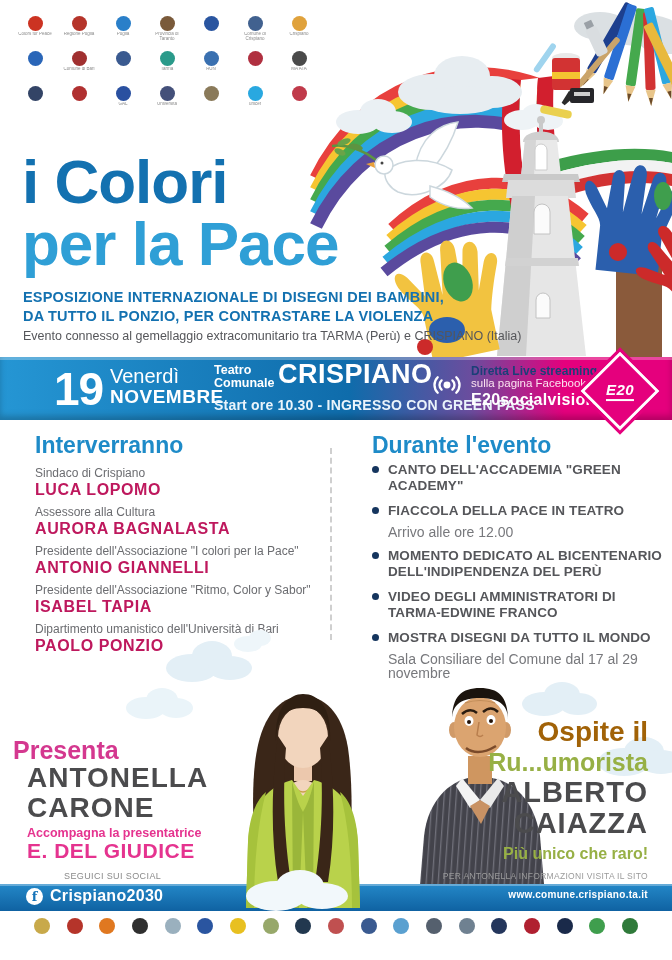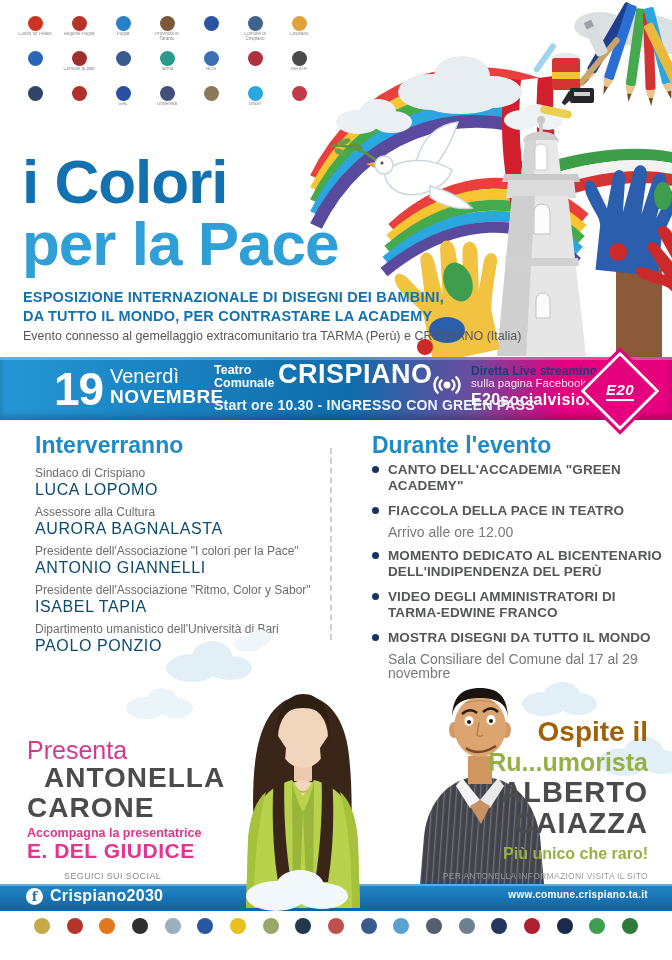--- a/index.html
+++ b/index.html
@@ -36,31 +36,31 @@
   .b-l3{left:471px;top:34px;font-size:16px;font-weight:bold;color:#fff;letter-spacing:.3px;}
   .e20{left:592px;top:6px;width:50px;height:50px;background:#e5007d;border:3px solid #fff;
        outline:3px solid #e5007d;transform:rotate(45deg);display:flex;align-items:center;justify-content:center;}
   .e20 b{transform:rotate(-45deg);color:#fff;font-size:15px;font-style:italic;letter-spacing:.5px;
          border-bottom:2px solid #fff;padding-bottom:1px;}
   
   .col-h{font-size:23px;font-weight:bold;color:#1e8bc8;z-index:2;}
   .speakers{left:35px;top:466px;width:288px;z-index:2;}
   .sp{margin-bottom:6px;}
   .sp-role{font-size:12px;color:#6b6c70;line-height:14px;}
-  .sp-name{font-size:16px;font-weight:normal;color:#0c4a6e;letter-spacing:.6px;line-height:19px;}
+  .sp-name{font-size:16px;font-weight:bold;color:#be185d;letter-spacing:.6px;line-height:19px;}
   .divider{left:330px;top:448px;height:192px;border-left:2px dashed #cfcfcf;z-index:2;}
   .program{left:372px;top:462px;width:292px;z-index:2;}
   .pg{display:flex;gap:9px;margin-bottom:9px;}
   .pg-dot{width:7px;height:7px;border-radius:50%;background:#15355e;margin-top:4px;flex:none;}
   .pg-text{font-size:13.5px;font-weight:bold;color:#55565a;line-height:16px;letter-spacing:.1px;}
   .pg-note{font-size:14px;font-weight:normal;color:#77787c;line-height:14px;margin-top:6px;}
   .pg-note:empty{display:none;}
   
-  .p-label{left:27px;top:736px;font-size:25px;font-weight:normal;color:#d4388f;z-index:4;}
-  .p-n1{left:27px;top:762px;font-size:28px;font-weight:bold;color:#4b4b4d;letter-spacing:1px;z-index:4;margin-left:17px;}
+  .p-label{left:13px;top:736px;font-size:25px;font-weight:bold;color:#d4388f;z-index:4;}
+  .p-n1{left:27px;top:762px;font-size:28px;font-weight:bold;color:#4b4b4d;letter-spacing:1px;z-index:4;}
   .p-n2{left:27px;top:792px;font-size:28px;font-weight:bold;color:#4b4b4d;letter-spacing:1px;z-index:4;}
   .p-cl{left:27px;top:826px;font-size:12.5px;font-weight:bold;color:#e5338f;z-index:4;}
   .p-cn{left:27px;top:839px;font-size:21px;font-weight:bold;color:#e5338f;letter-spacing:.5px;z-index:4;}
   .p-soc{left:27px;top:871px;font-size:9px;color:#8a8a8a;letter-spacing:.4px;z-index:4;margin-left:37px;}
   .g-wrap{right:24px;top:716px;text-align:right;z-index:4;}
   .g-l1{font-size:28px;font-weight:700;color:#a16207;}
   .g-l2{font-size:25px;font-weight:bold;color:#97b045;}
   .g-n{font-size:29px;font-weight:bold;color:#4b4b4d;letter-spacing:1px;line-height:31px;}
   .g-tag{font-size:16px;font-weight:bold;color:#97b045;margin-top:6px;}
   .g-info{right:24px;top:871px;font-size:8.5px;color:#9a9a9a;letter-spacing:.3px;z-index:4;}
@@ -317,21 +317,21 @@
           <i style="background: rgb(192, 58, 74);"></i>
           <em></em>
         </span>
       </div>
   </div>
 
   <div class="abs title1">i Colori</div>
   <div class="abs title2">per la Pace</div>
   <div class="abs sub">
     <div>ESPOSIZIONE INTERNAZIONALE DI DISEGNI DEI BAMBINI,</div>
-    <div>DA TUTTO IL MONDO, PER CONTRASTARE LA ACADEMY</div>
+    <div>DA TUTTO IL PONZIO, PER CONTRASTARE LA VIOLENZA</div>
   </div>
   <div class="abs note">Evento connesso al gemellaggio extracomunitario tra TARMA (Perù) e CRISPIANO (Italia)</div>
 
   <div class="abs banner">
     <div class="abs b-day">19</div>
     <div class="abs b-wd">Venerdì</div>
     <div class="abs b-mo">NOVEMBRE</div>
     <div class="abs b-ven">
       <div>Teatro</div>
       <div>Comunale</div>

